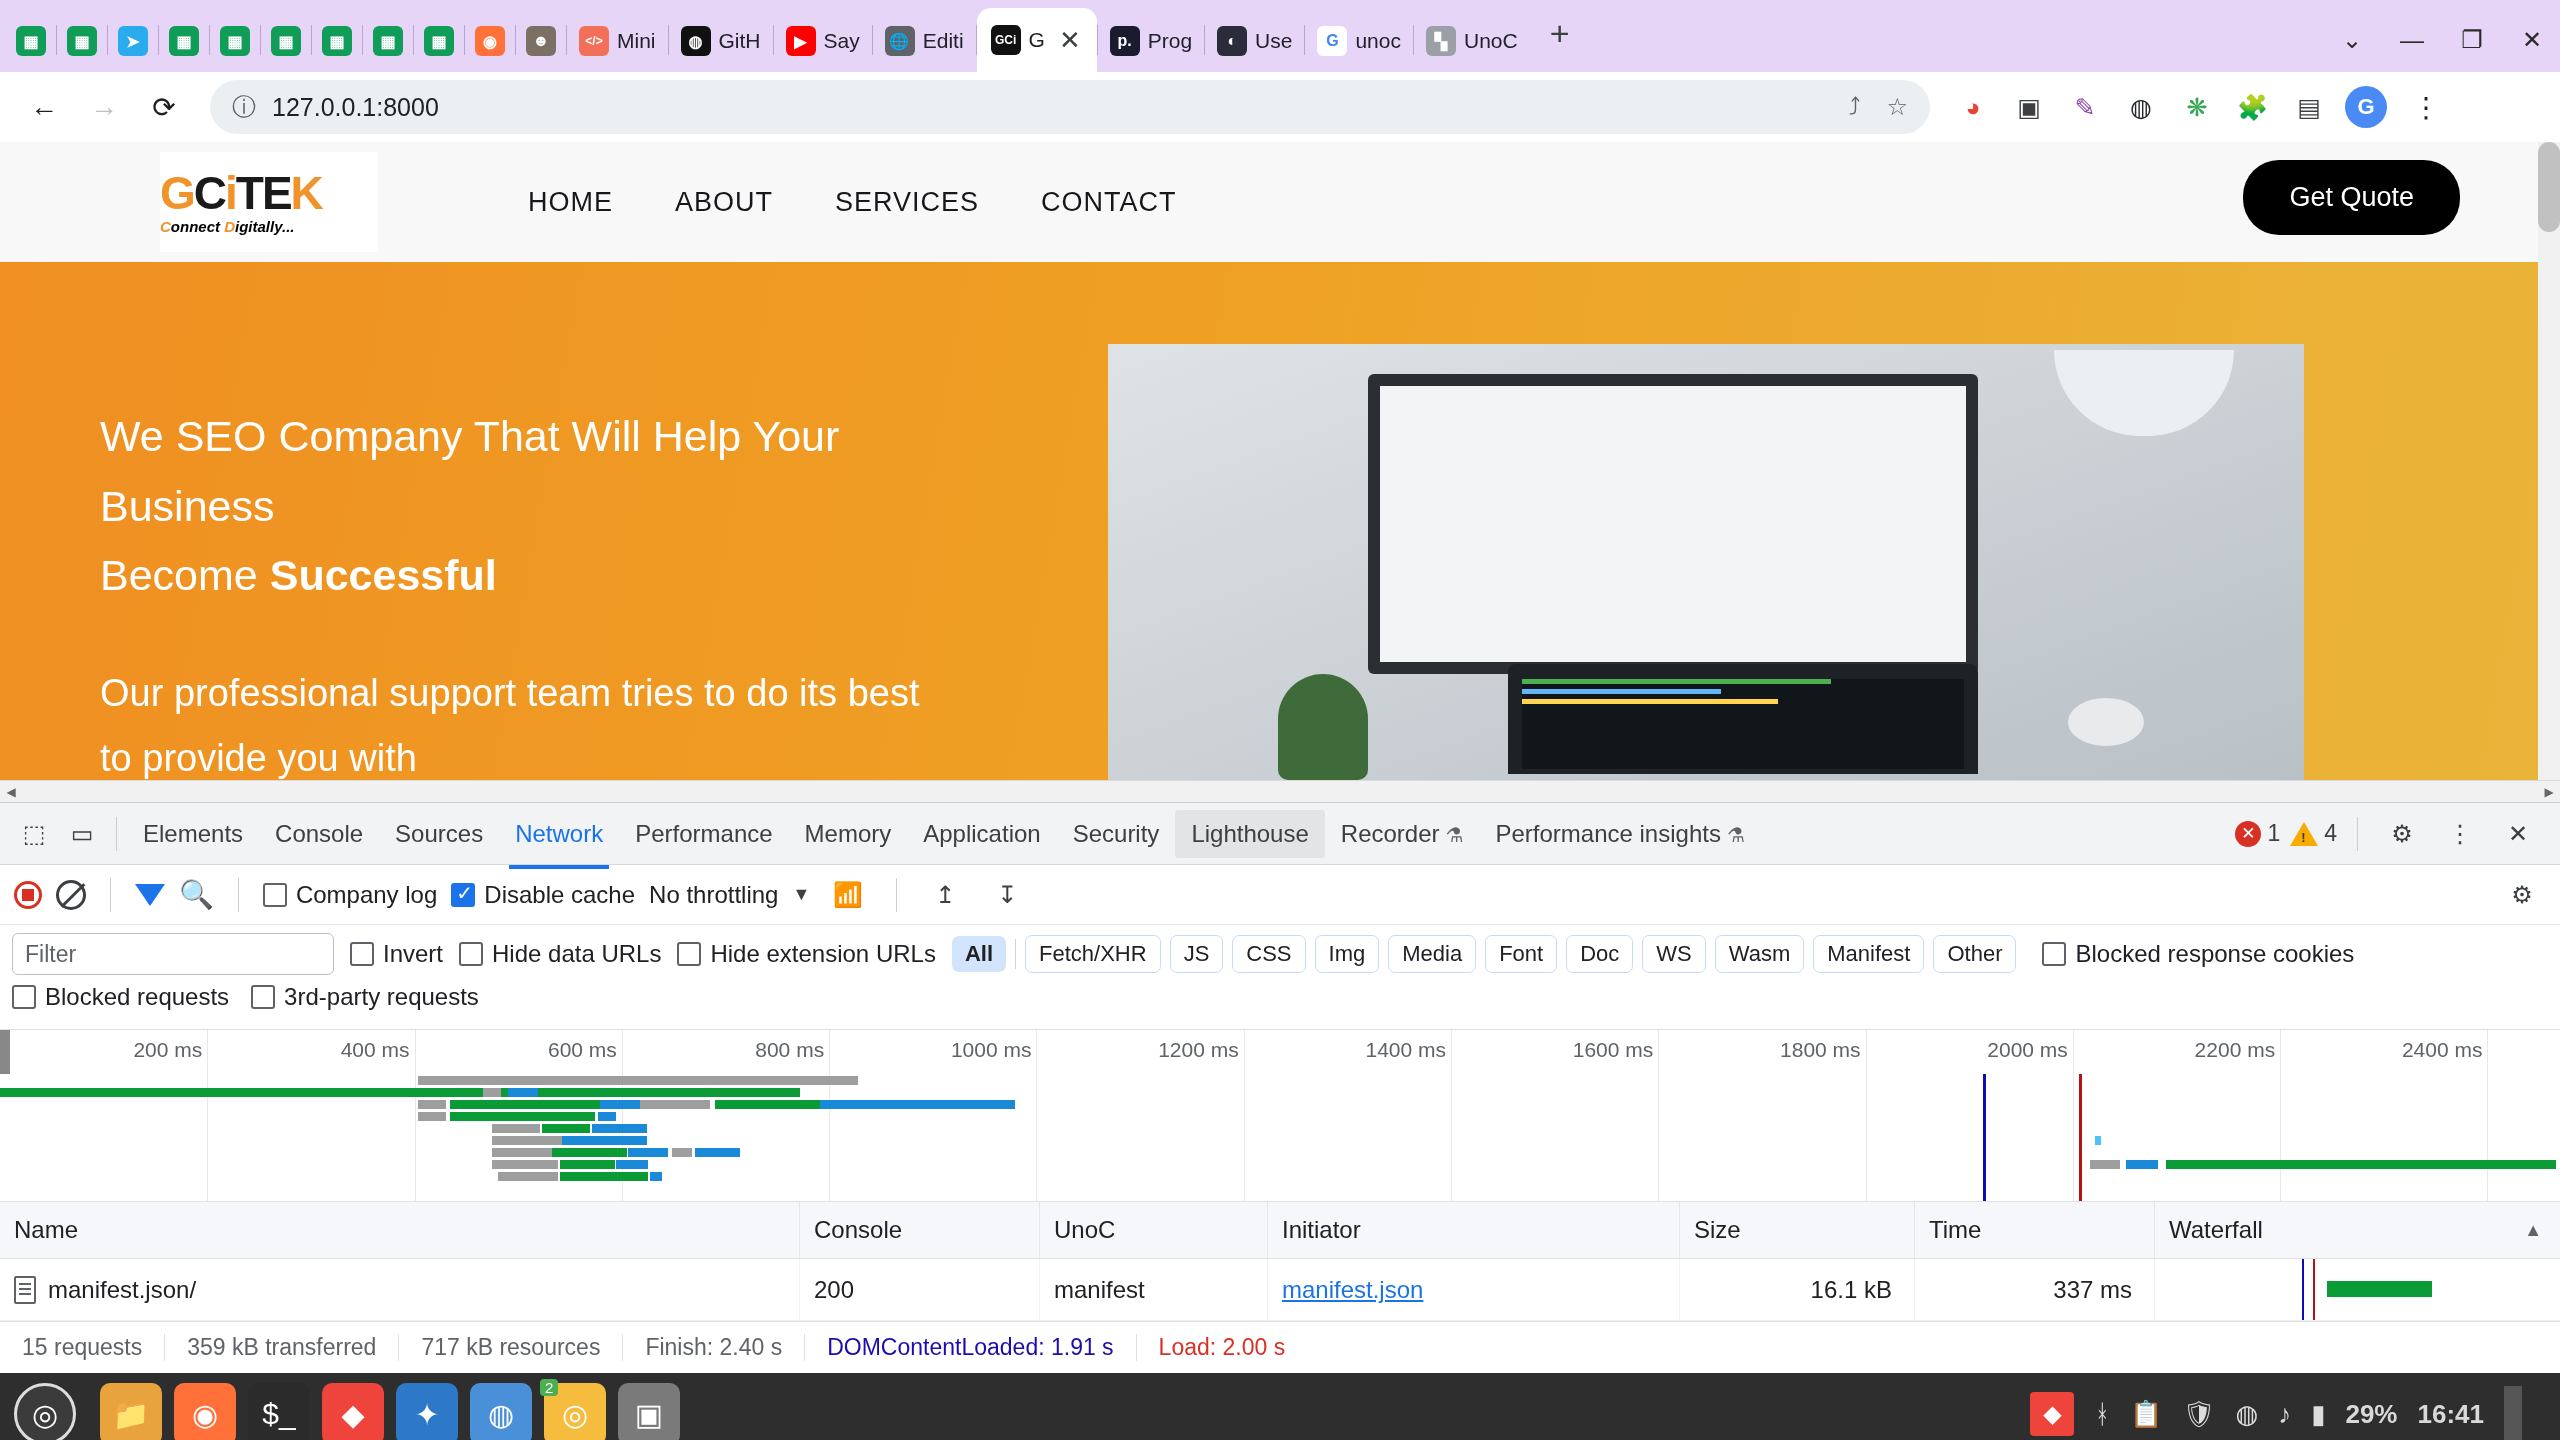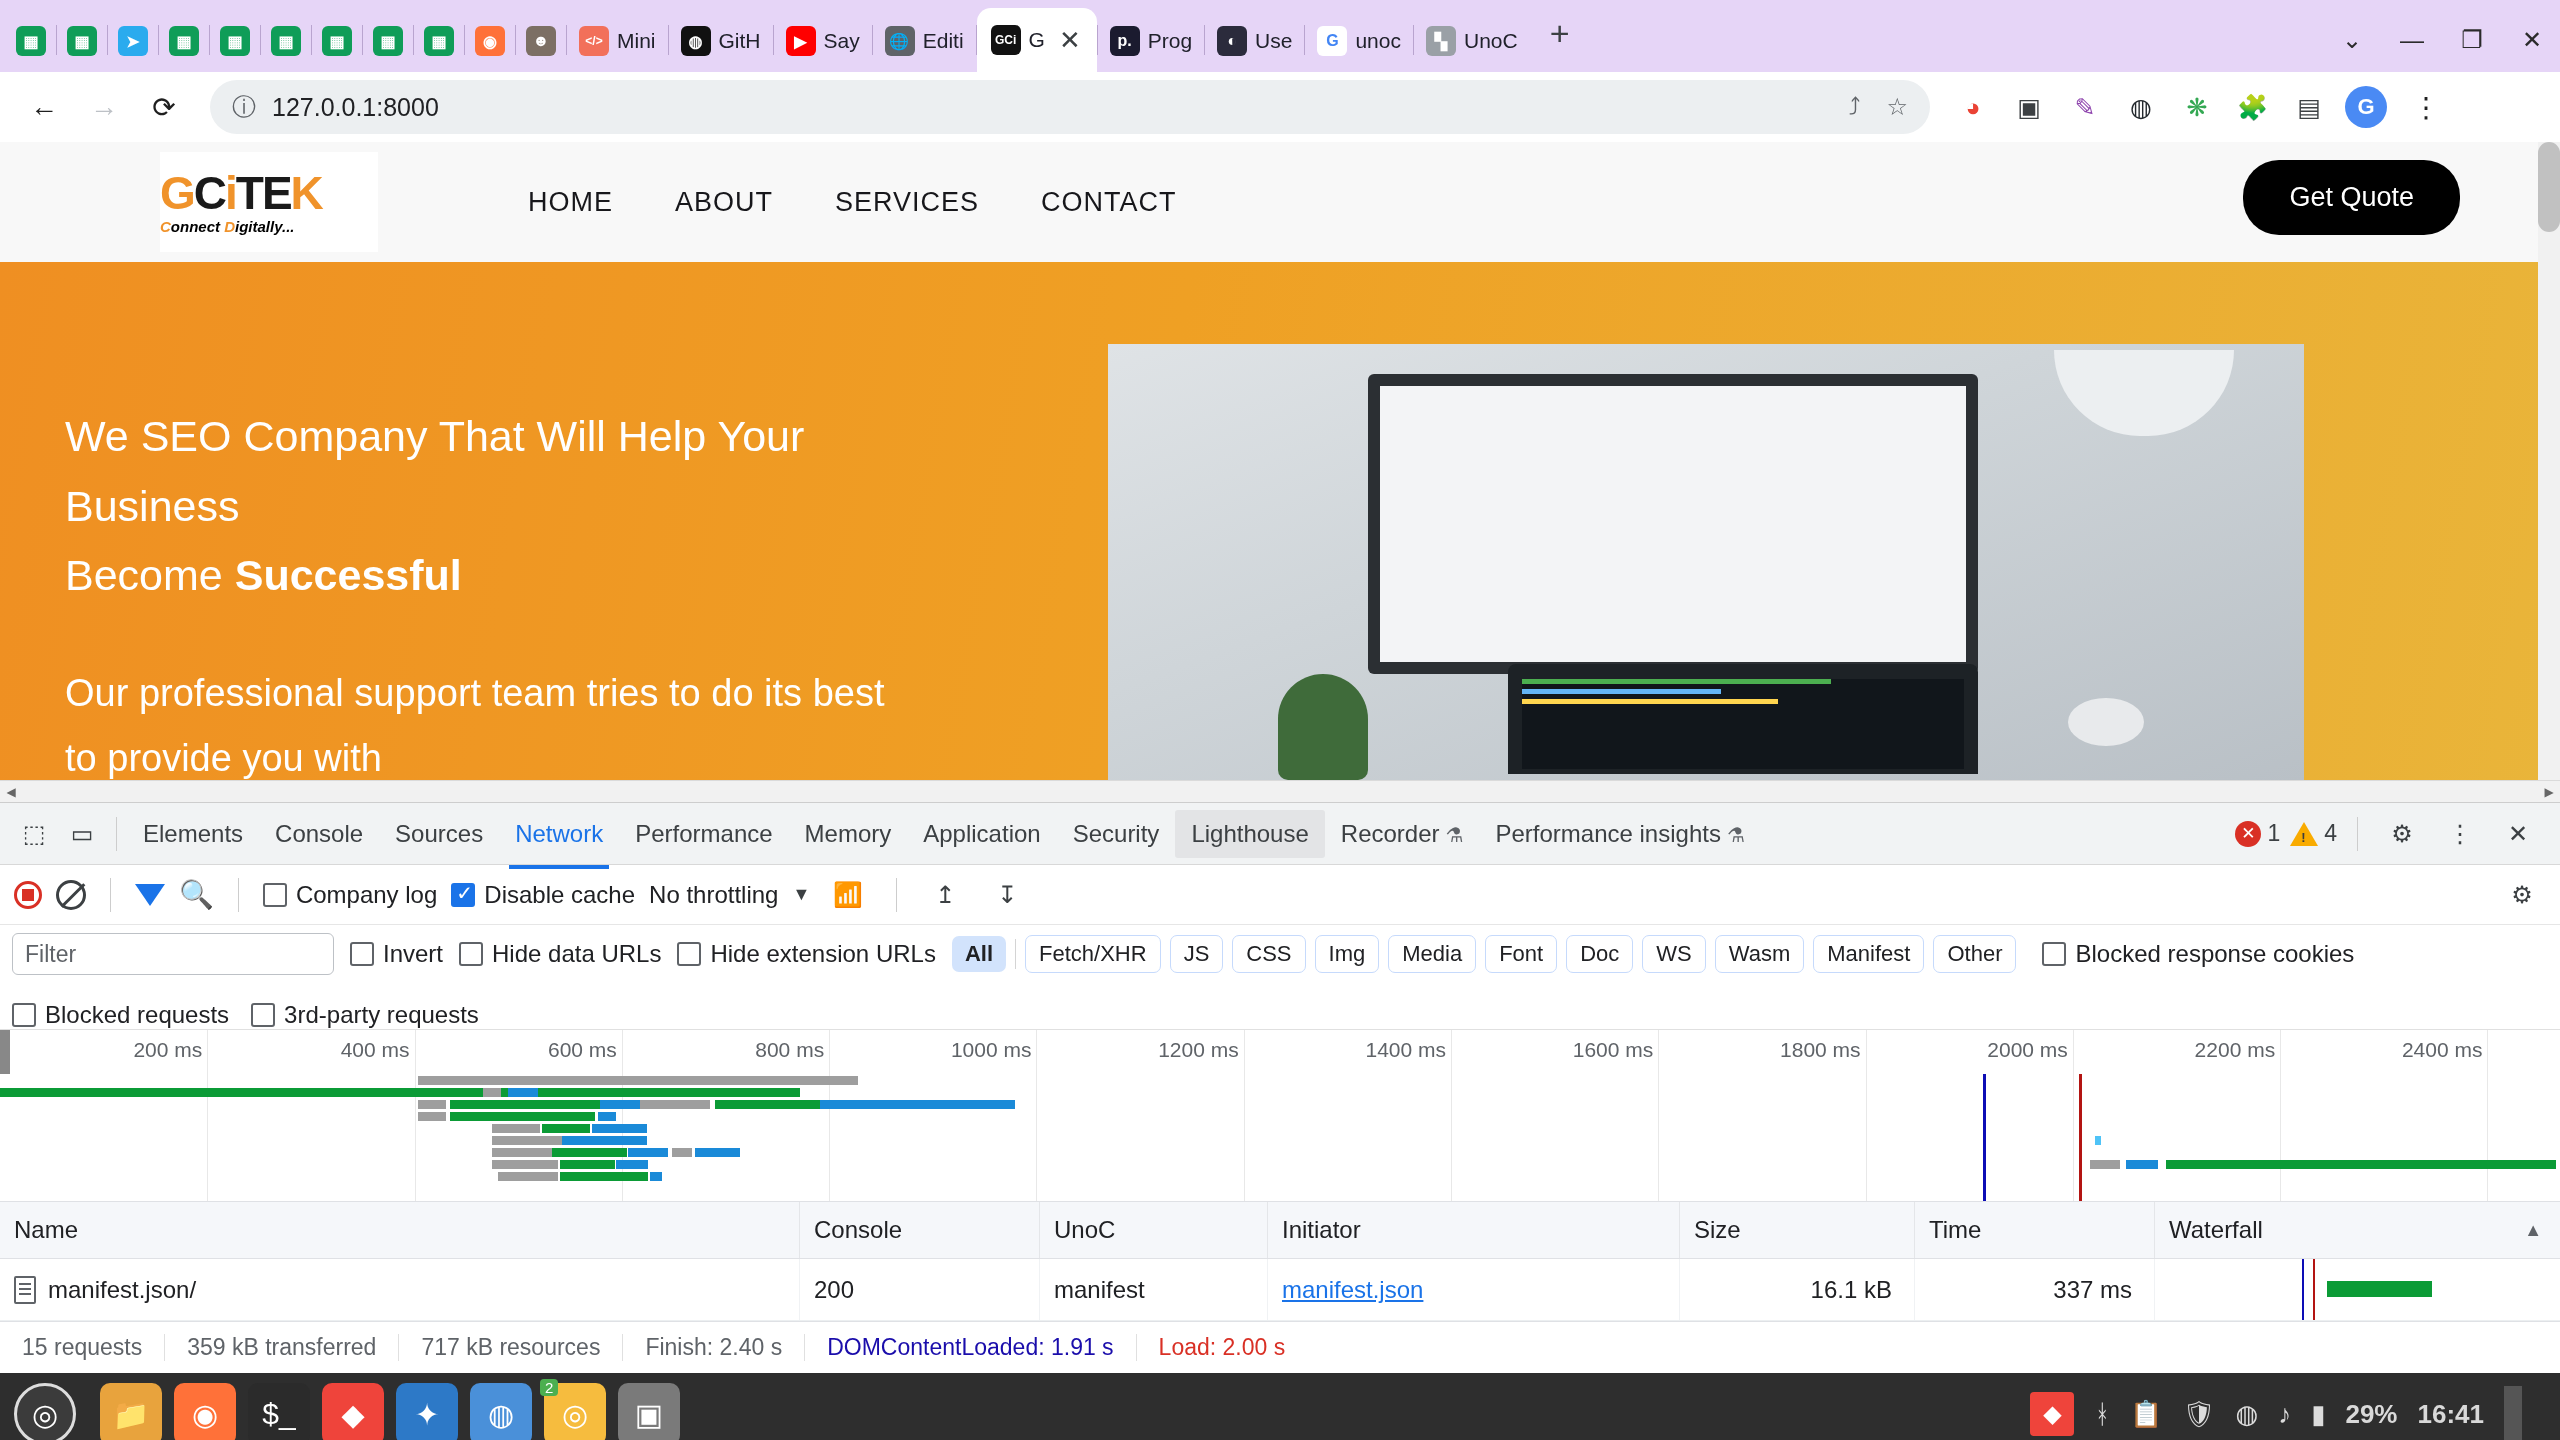--- a/index.html
+++ b/index.html
@@ -36,21 +36,21 @@
   .logo-box { width:218px; height:100px; background:#fff; display:flex; flex-direction:column; align-items:flex-start; justify-content:center; }
   .logo-main { font-size:46px; font-weight:800; letter-spacing:-2px; line-height:1; }
   .logo-main .o { color:#f0932b; }
   .logo-main .k { color:#1a1a1a; }
   .logo-tag { font-size:15px; font-style:italic; font-weight:bold; margin-top:2px; }
   .logo-tag .o { color:#f0932b; }
   .nav { display:flex; gap:62px; margin-left:150px; }
   .nav a { font-size:27px; color:#17171b; letter-spacing:1px; text-decoration:none; }
   .quote-btn { position:absolute; right:100px; top:18px; background:#000; color:#fff; font-size:27px; border-radius:36px; padding:22px 46px; }
 
-  .hero { height:518px; background:linear-gradient(100deg,#ef8f22 0%,#efa024 45%,#e9b53a 100%); display:flex; padding:0 65px; position:relative; }
+  .hero { height:518px; background:linear-gradient(100deg,#ef8f22 0%,#efa024 45%,#e9b53a 100%); display:flex; padding:0 100px; position:relative; }
   .hero-left { width:920px; padding-top:140px; }
   .hero-h1 { font-size:43px; color:#fff; line-height:1.62; font-weight:400; }
   .hero-h1 b { font-weight:700; }
   .hero-p { font-size:38px; color:#fff; line-height:1.7; margin-top:50px; text-align:justify; }
   .hero-img { position:absolute; left:1108px; top:82px; width:1196px; height:436px;
       background:linear-gradient(160deg,#dfe3e6 0%,#cfd5d9 40%,#b9c0c6 100%); overflow:hidden; }
   .monitor { position:absolute; left:260px; top:30px; width:610px; height:300px; background:#2b2f33; border-radius:6px; padding:12px; }
   .monitor-screen { width:100%; height:100%; background:#f3f4f6; }
   .laptop { position:absolute; left:400px; top:320px; width:470px; height:110px; background:#1d2226; border-radius:8px 8px 0 0; padding:10px 14px; }
   .laptop-screen { width:100%; height:100%; background:#11161b; }
@@ -97,21 +97,21 @@
   .throttle { font-size:24px; color:#202124; display:flex; align-items:center; gap:14px; }
   .caret { font-size:18px; color:#3c4043; }
 
   .dt-filter { height:58px; display:flex; align-items:center; gap:16px; padding:0 12px; }
   .filter-input { width:322px; height:42px; border:1px solid #bdc1c6; border-radius:6px; padding:0 12px; font-size:23px; color:#5f6368; display:flex; align-items:center; }
   .fchip { font-size:22px; color:#202124; padding:5px 13px; border:1px solid #c6dafc; border-radius:7px; background:#fff; white-space:nowrap; }
   .fchip.sel { background:#d2e3fc; border-color:transparent; font-weight:bold; }
   .fchip.plain { border:none; }
   .fsep { width:1px; height:30px; background:#d4d4d4; }
 
-  .dt-filter2 { height:46px; display:flex; align-items:flex-end; gap:22px; padding:0 12px; }
+  .dt-filter2 { height:46px; display:flex; align-items:flex-start; gap:22px; padding:0 12px; }
 
   .overview { height:172px; position:relative; border-top:1px solid #e0e0e0; background:#fff; }
   .ov-tick { position:absolute; top:0; height:172px; border-left:1px solid #e8e8e8; }
   .ov-tick span { position:absolute; right:6px; top:8px; font-size:21px; color:#5f6368; white-space:nowrap; }
   .ov-bars { position:absolute; left:0; top:44px; right:0; bottom:0; }
   .bar { position:absolute; height:9px; }
   .ov-line { position:absolute; top:44px; bottom:0; width:3px; }
   .ov-handle { position:absolute; left:0; top:0; width:10px; height:44px; background:#888; }
 
   .dt-table-head { height:58px; background:#f5f7fa; display:flex; align-items:center; border-top:1px solid #dfe1e5; border-bottom:1px solid #dfe1e5; font-size:24px; color:#202124; position:relative; }

